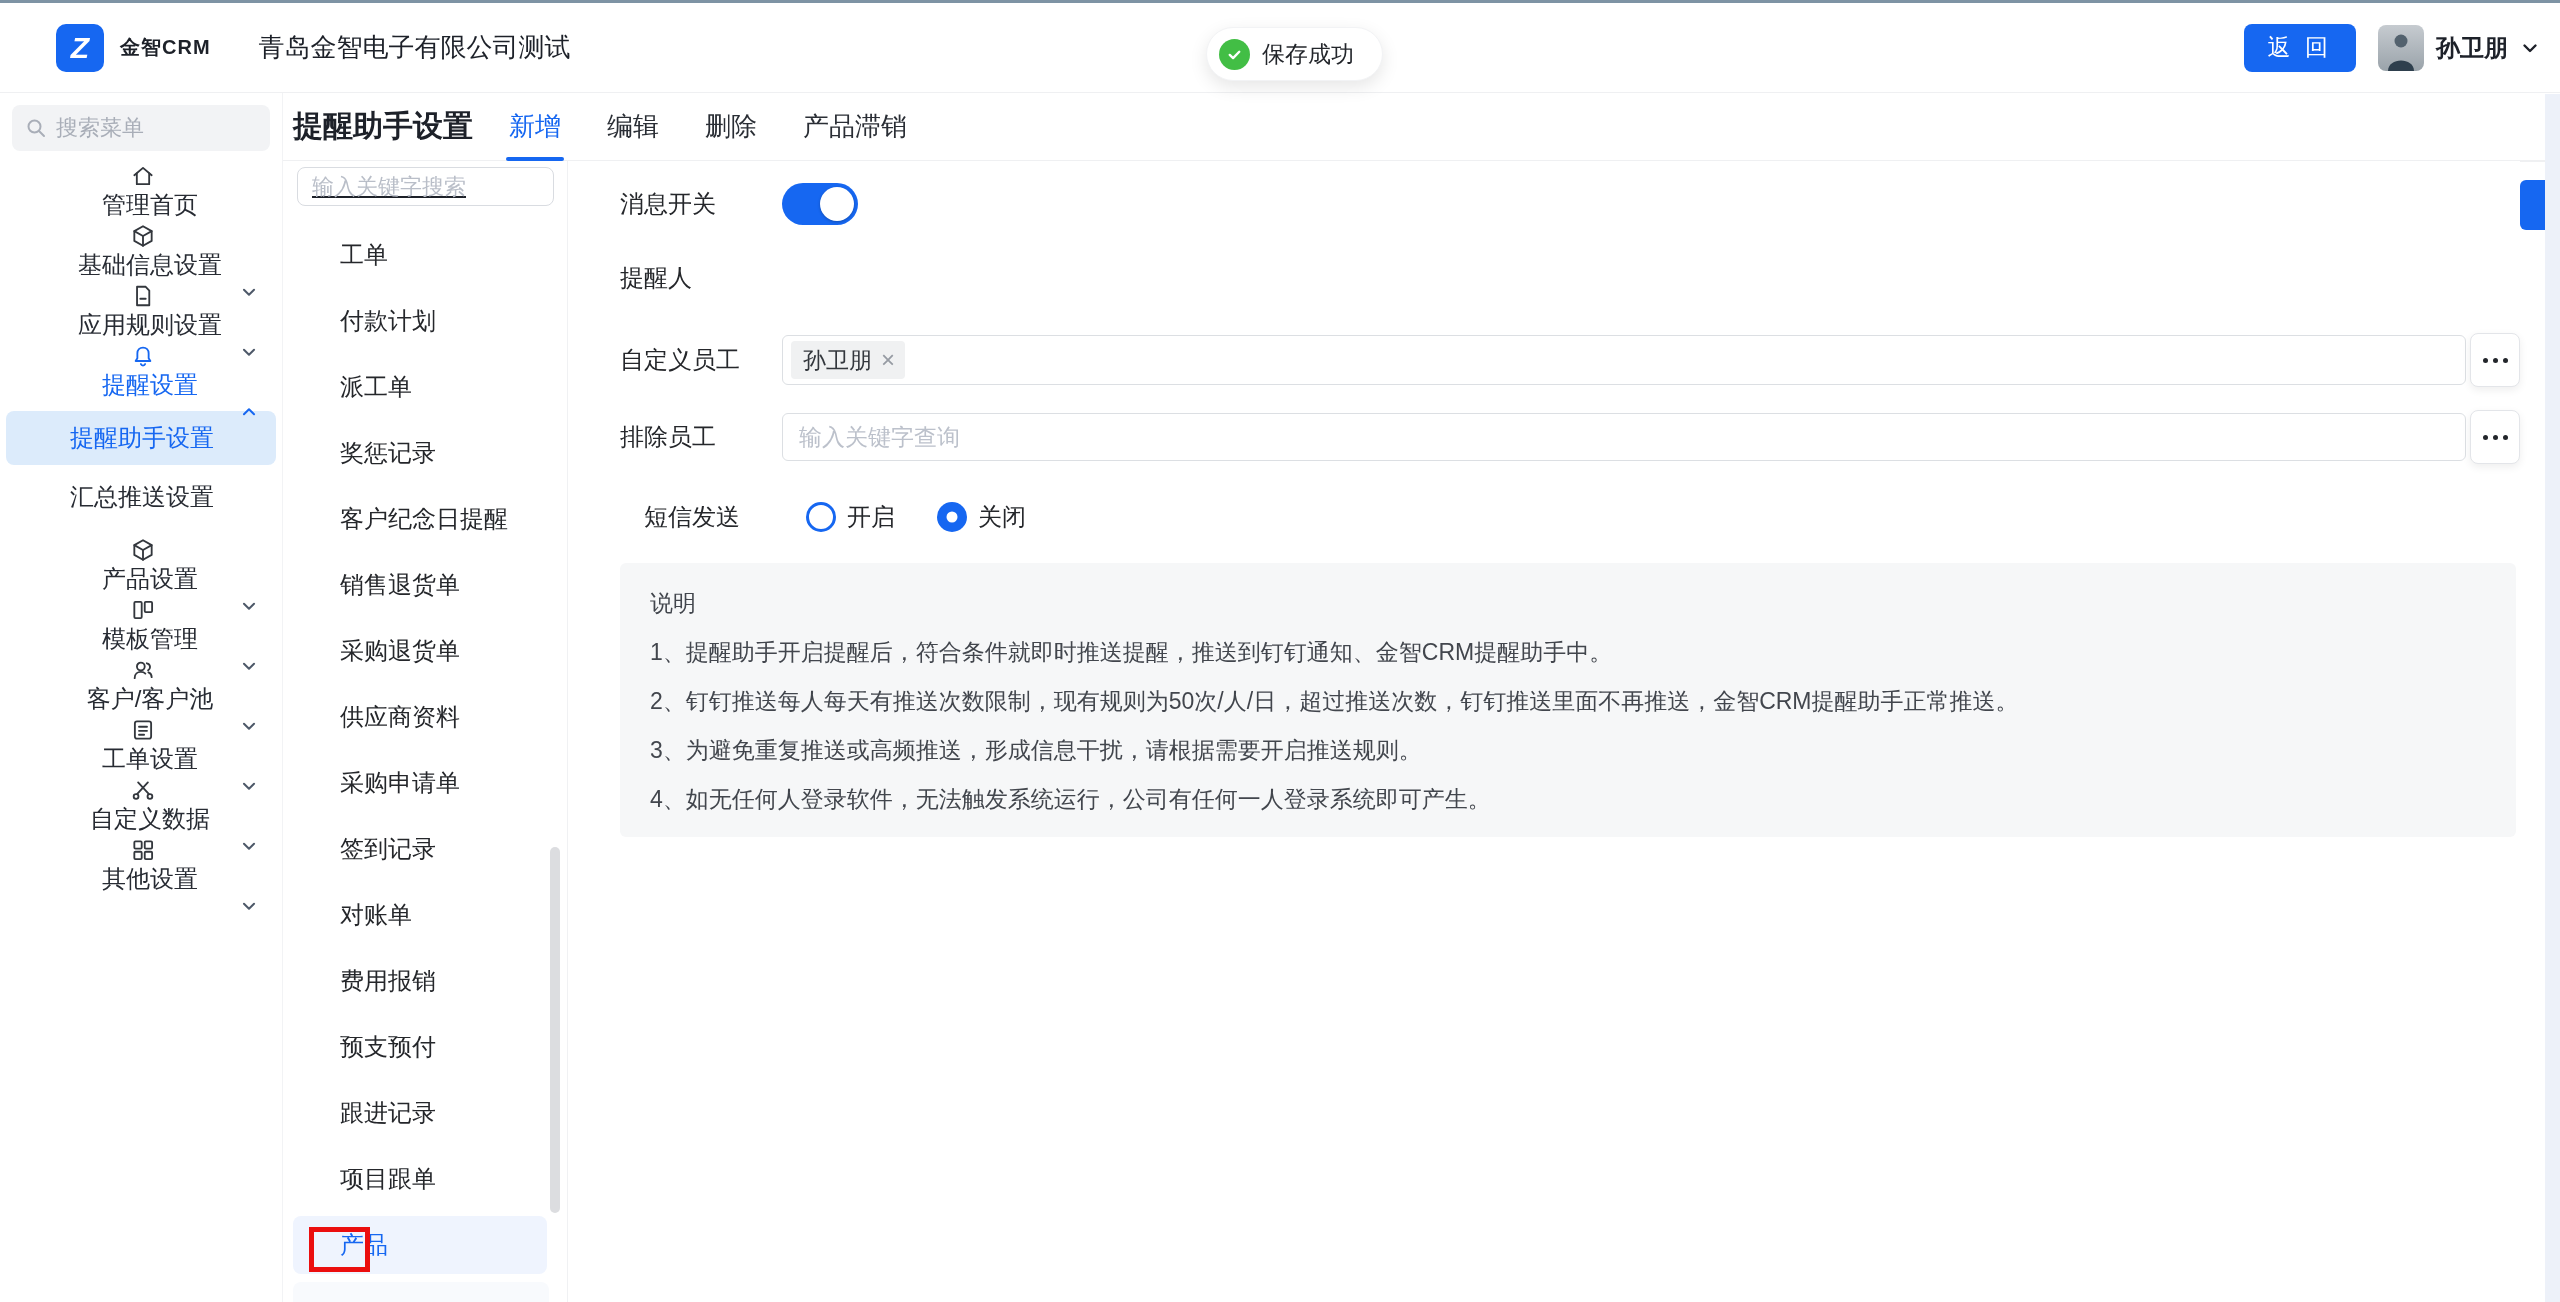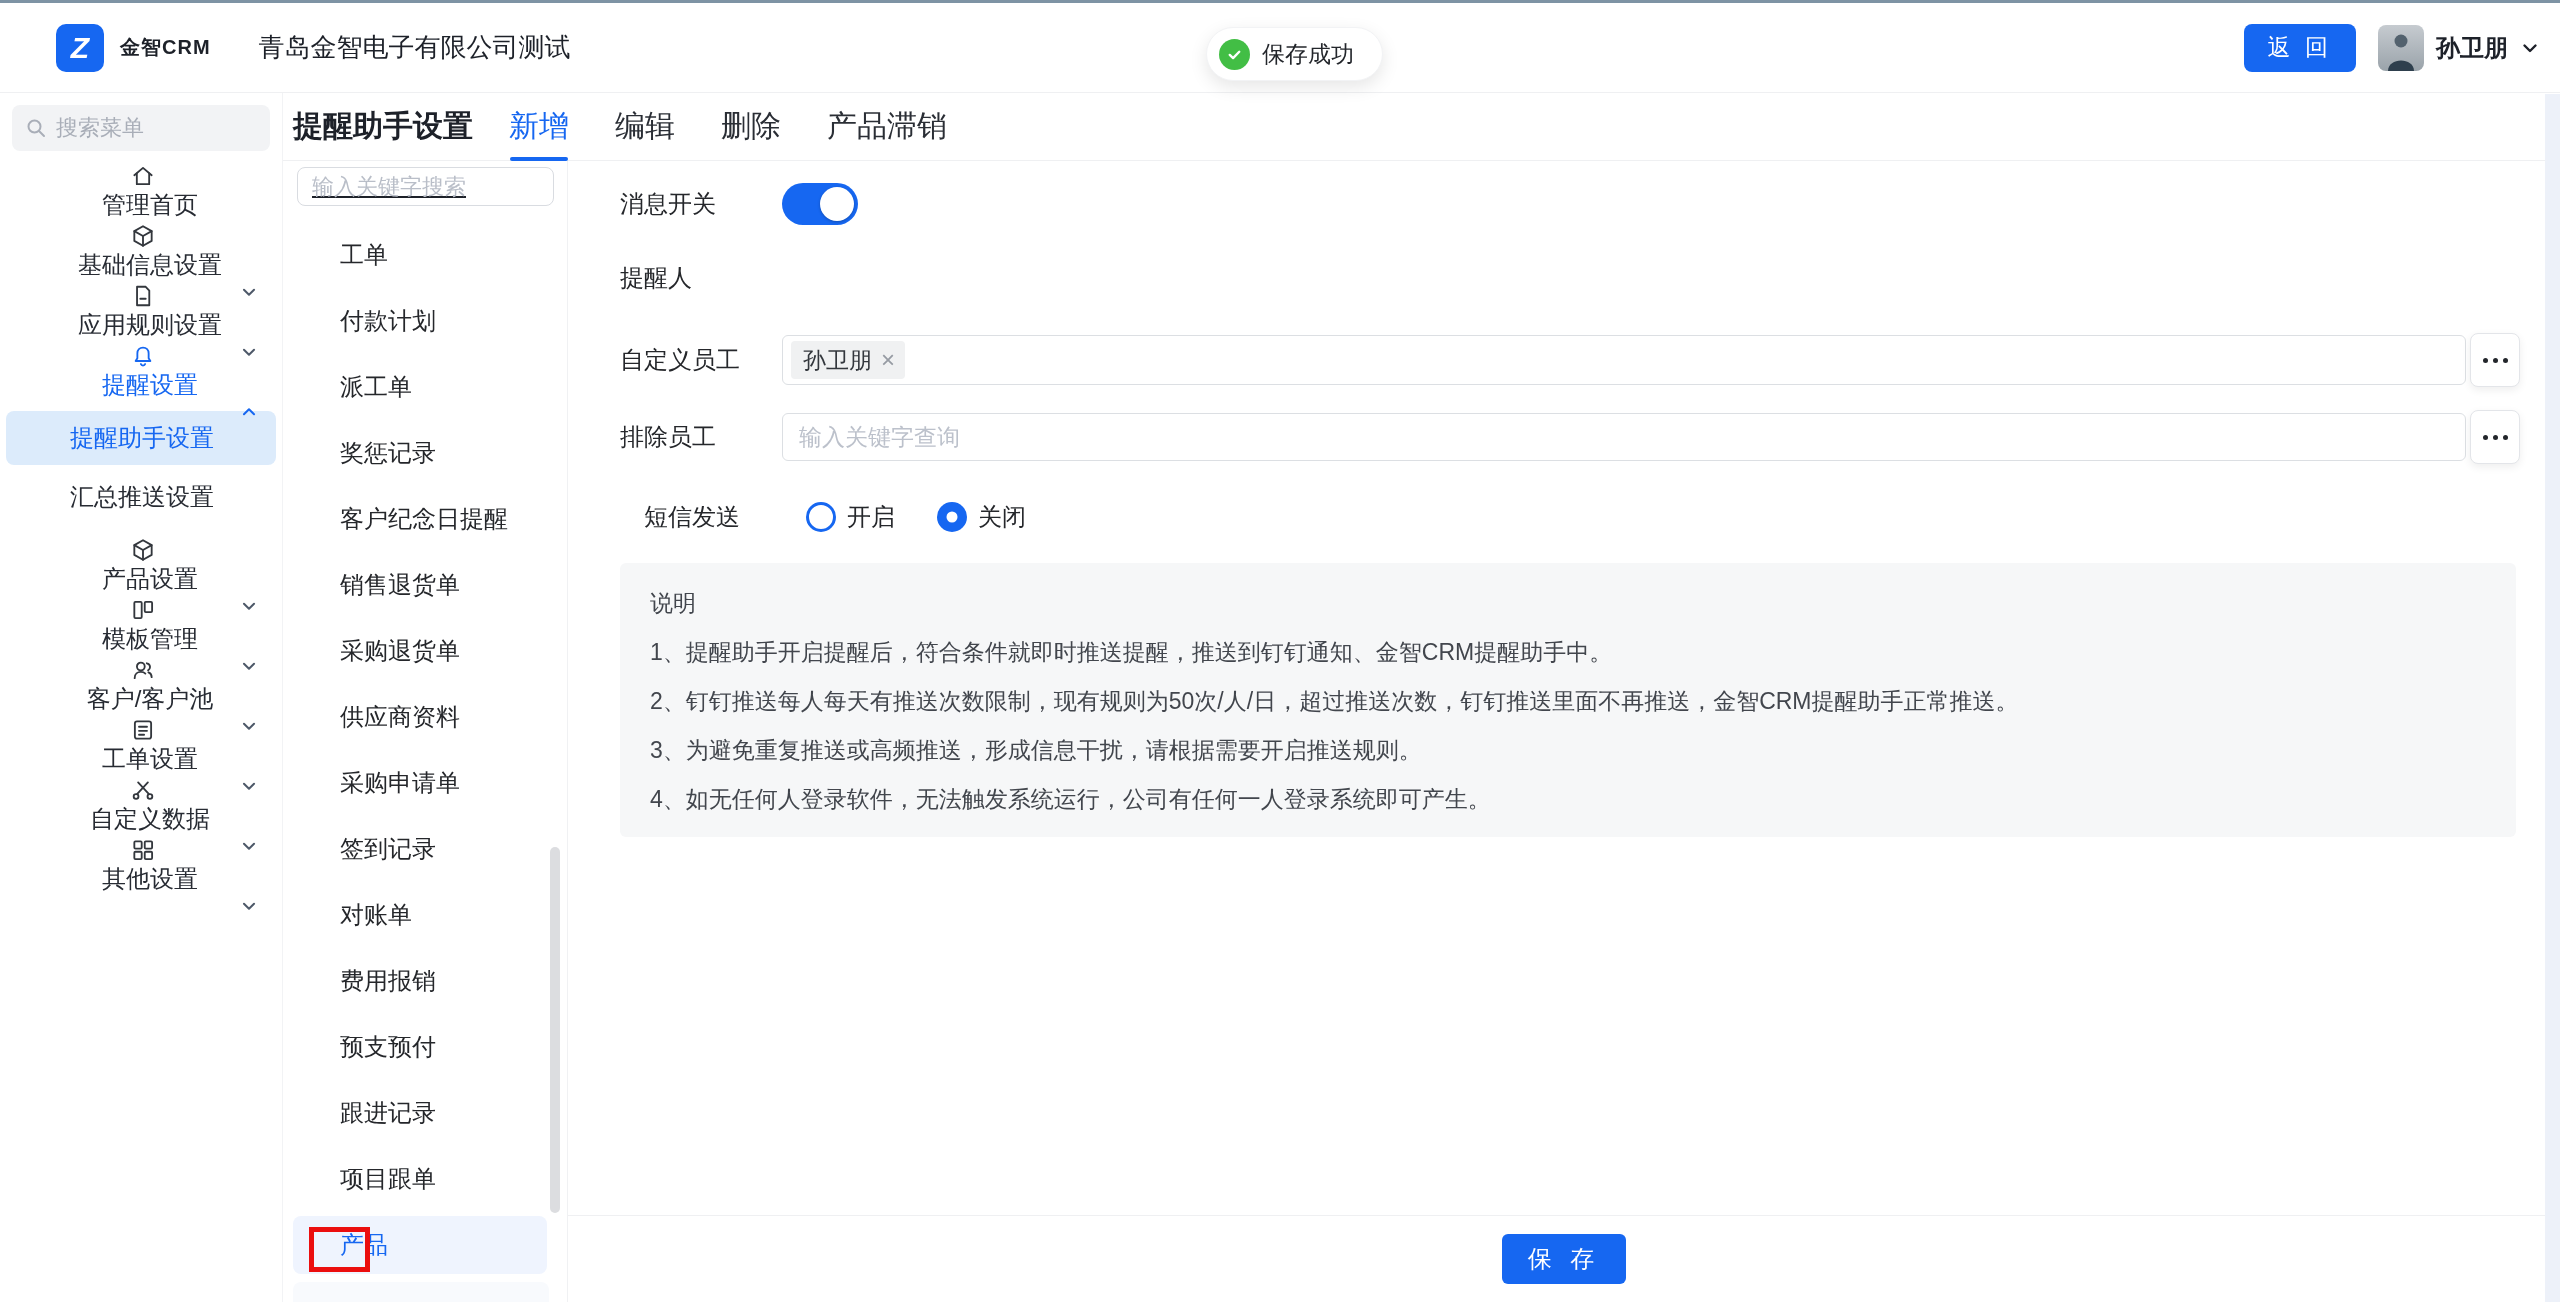--- a/index.html
+++ b/index.html
@@ -35,40 +35,40 @@
   .nav-item .chevron { margin-left:auto; display:flex; align-items:center; color:#4E5969; }
   .nav-item.blue, .nav-item.blue .ic, .nav-item.blue .chevron { color:#1667F1; }
   .sub-item { height:64px; display:flex; align-items:center; padding-left:70px; font-size:24px; color:#272B33; cursor:pointer; }
   .sub-item.active { height:54px; margin:8px 6px 0; padding-left:64px; background:#DCEBFB; border-radius:8px; color:#1667F1; }
   .nav-item.after-sub { margin-top:8px; }
 
   
   .right { flex:1; display:flex; flex-direction:column; min-width:0; }
   .tabbar { height:68px; border-bottom:1px solid #EFF0F2; display:flex; align-items:center; padding-left:10px; flex-shrink:0; }
   .tab-title { font-size:30px; font-weight:700; }
-  .tab { font-size:30px; margin-left:46px; color:#2A2E35; height:100%; display:flex; align-items:center; position:relative; cursor:pointer; }
+  .tab { font-size:26px; margin-left:46px; color:#2A2E35; height:100%; display:flex; align-items:center; position:relative; cursor:pointer; }
   .tab:first-of-type { margin-left:36px; }
   .tab.active { color:#1667F1; }
   .tab.active::after { content:''; position:absolute; left:50%; transform:translateX(-50%); bottom:-1px; width:58px; height:4px; border-radius:2px; background:#1667F1; }
 
   .body-row { flex:1; display:flex; min-height:0; }
 
   
   .list-panel { width:285px; border-right:1px solid #F0F1F3; flex-shrink:0; position:relative; background:#fff; }
   .list-search { margin:6px 13px 0 14px; height:39px; border:1px solid #D9DCE1; border-radius:8px; display:flex; align-items:center; padding:0 14px;text-decoration:underline; }
   .list-search input { border:none; outline:none; width:100%; font-size:22px; font-family:inherit; color:#4E5969; background:transparent; }
   .list-search input::placeholder { color:#B9BEC8; }
   .list-items { margin-top:16px; list-style:none; }
   .list-item { height:66px; line-height:66px; padding-left:57px; font-size:24px; color:#25272B; cursor:pointer; white-space:nowrap; }
   .list-item.active { height:58px; line-height:58px; margin:4px 20px 4px 10px; padding-left:47px; background:#EFF4FE; border-radius:8px; color:#1667F1; }
   .list-scrollbar { position:absolute; right:7px; top:686px; width:10px; height:366px; border-radius:5px; background:#DCDDE0; }
   .partial-row { position:absolute; left:10px; right:18px; top:1121px; height:20px; background:#F8FAFD; border-radius:8px 8px 0 0; }
 
   
-  .form-col { flex:1; display:flex; flex-direction:column; min-width:0; }
+  .form-col { flex:1; display:flex; min-width:0; }
   .form-scroll { flex:1; padding-left:52px; }
   .form-row { display:flex; align-items:center; }
   .form-label { width:162px; font-size:24px; color:#25272B; flex-shrink:0; }
   .row-switch { margin-top:22px; height:42px; }
   .row-reminder { margin-top:32px; height:42px; }
   .row-custom { margin-top:36px; height:50px; }
   .row-exclude { margin-top:28px; height:48px; }
   .row-sms { margin-top:38px; height:36px;margin-left:24px; }
 
   .switch { width:76px; height:42px; border-radius:21px; background:#1667F1; position:relative; cursor:pointer; flex-shrink:0; }

